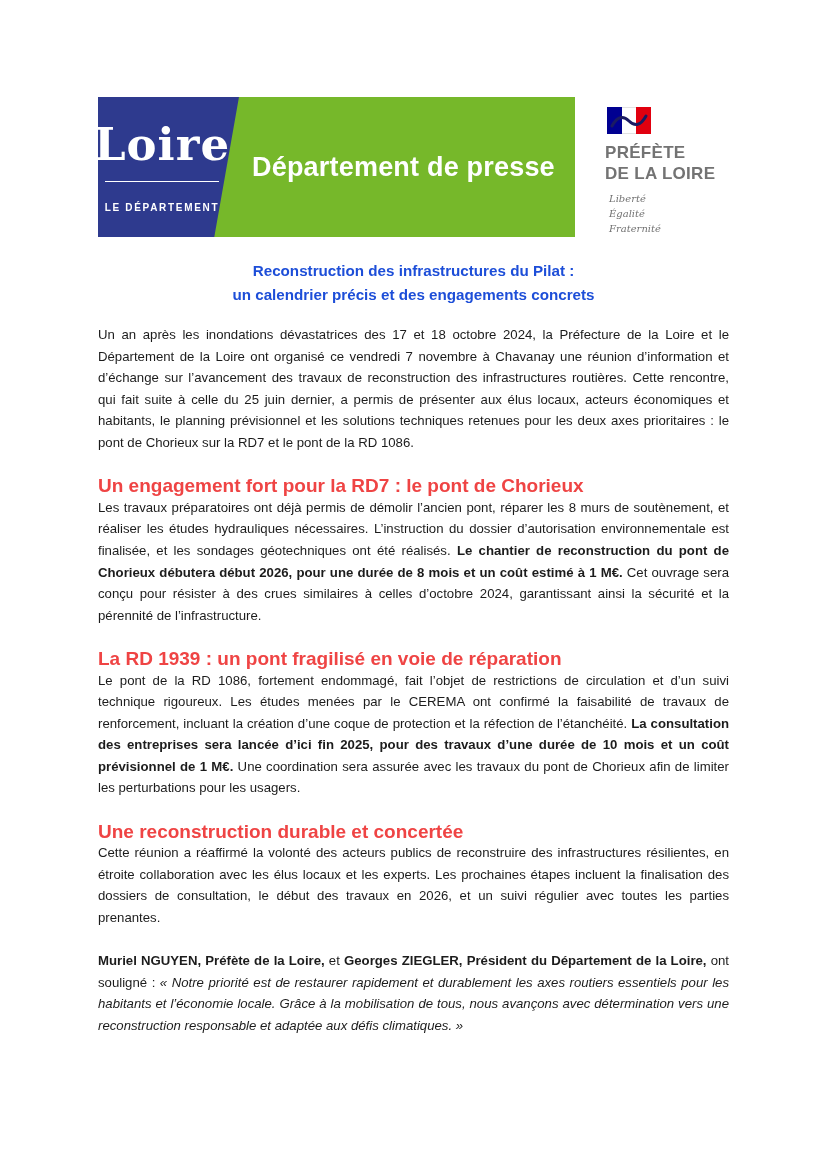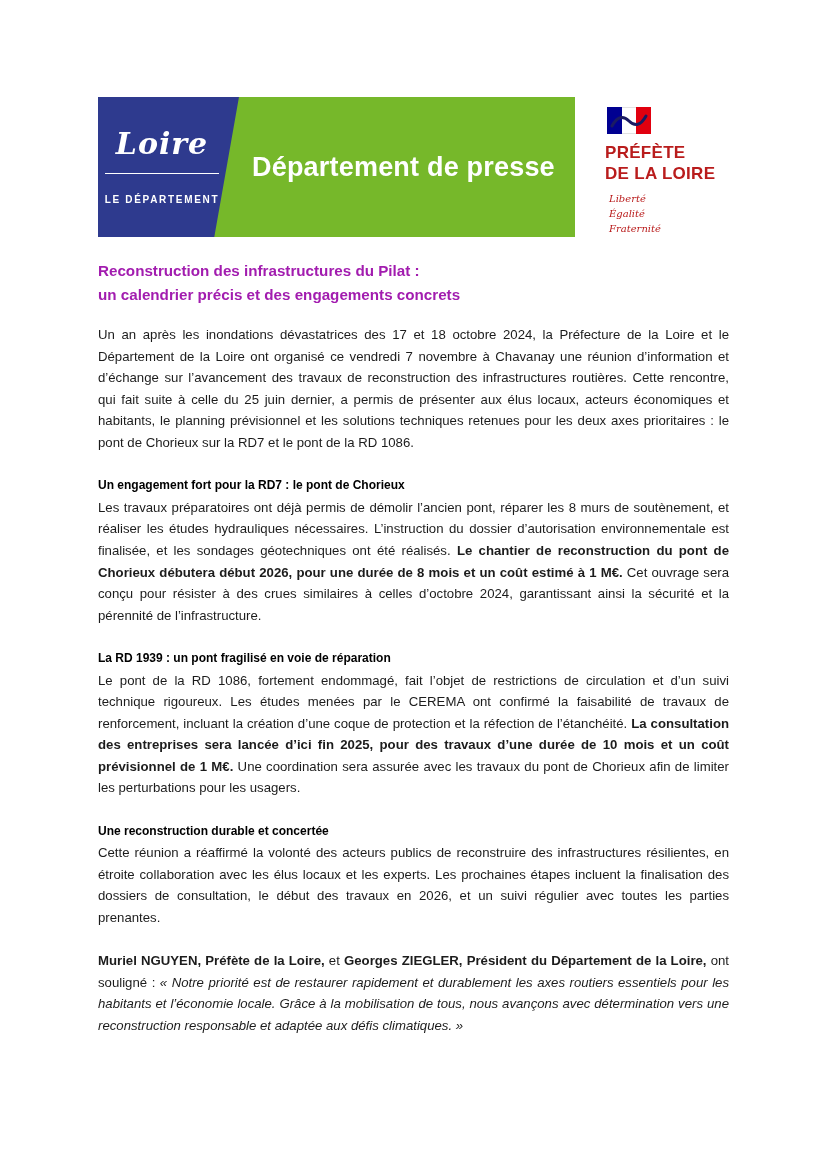--- a/index.html
+++ b/index.html
@@ -11,46 +11,46 @@
   .content{position:absolute;left:98px;top:97px;width:631px;}
 
   
   .header-row{display:flex;align-items:flex-start;}
   .banner{
     width:477px;height:140px;flex:none;display:flex;align-items:center;
     background:linear-gradient(100deg,#2E3A8E 0 28%,#76B82A 28.2% 100%);
   }
   .logo-block{width:128px;flex:none;display:flex;flex-direction:column;align-items:center;color:#fff;}
   .logo-name{
-    font-family:"DejaVu Serif",serif;font-style:italic;font-weight:bold;
-    font-size:30px;line-height:1;letter-spacing:1px;
+    font-family:"DejaVu Serif",serif;font-weight:bold;
+    font-size:45px;line-height:1;letter-spacing:1px;
   }
   .logo-sub{
     margin-top:14px;padding-top:20px;border-top:1.5px solid #fff;
     font-size:10px;font-weight:bold;letter-spacing:1.7px;white-space:nowrap;
   }
   .banner-title{color:#fff;font-size:27px;font-weight:bold;padding-left:26px;letter-spacing:.2px;}
 
-  .prefecture{margin-left:30px;padding-top:10px;color:#b91c1c;flex:none;}
+  .prefecture{margin-left:30px;padding-top:10px;color:#737373;flex:none;}
   .flag{position:relative;width:44px;height:27px;display:flex;margin-left:2px;}
   .stripe{flex:1;}
   .s-blue{background:#000091;}
   .s-white{background:#ffffff;border-top:1px solid #e2e2e2;border-bottom:1px solid #e2e2e2;}
   .s-red{background:#E1000F;}
   .flag-wave{position:absolute;left:0;top:0;width:100%;height:100%;}
   .pref-name{margin-top:8px;font-size:17px;font-weight:bold;line-height:1.25;letter-spacing:.3px;}
   .motto{margin-top:6px;margin-left:4px;font-family:"DejaVu Serif",serif;font-style:italic;font-size:10px;line-height:1.5;}
 
   
-  .doc-title{margin:22px 0 17px;text-align:left;font-size:15.2px;font-weight:bold;line-height:24px;color:#a21caf;}
+  .doc-title{margin:22px 0 17px;text-align:center;font-size:15.2px;font-weight:bold;line-height:24px;color:#1d4ed8;}
 
   
   .body-copy{font-size:13.2px;line-height:21.6px;text-align:justify;color:#1c1c1c;}
   .para{margin:0 0 21.6px 0;}
-  .sec-heading{font-size:12px;line-height:21.6px;font-weight:bold;margin:0;color:#000000;text-align:left;}
+  .sec-heading{font-size:19px;line-height:21.6px;font-weight:bold;margin:0;color:#ef4444;text-align:left;}
   .b{font-weight:bold;}
   .i{font-style:italic;}
 </style>
 </head>
 <body>
 
 <div class="page">
   <div class="content">
 
     <div class="header-row">

